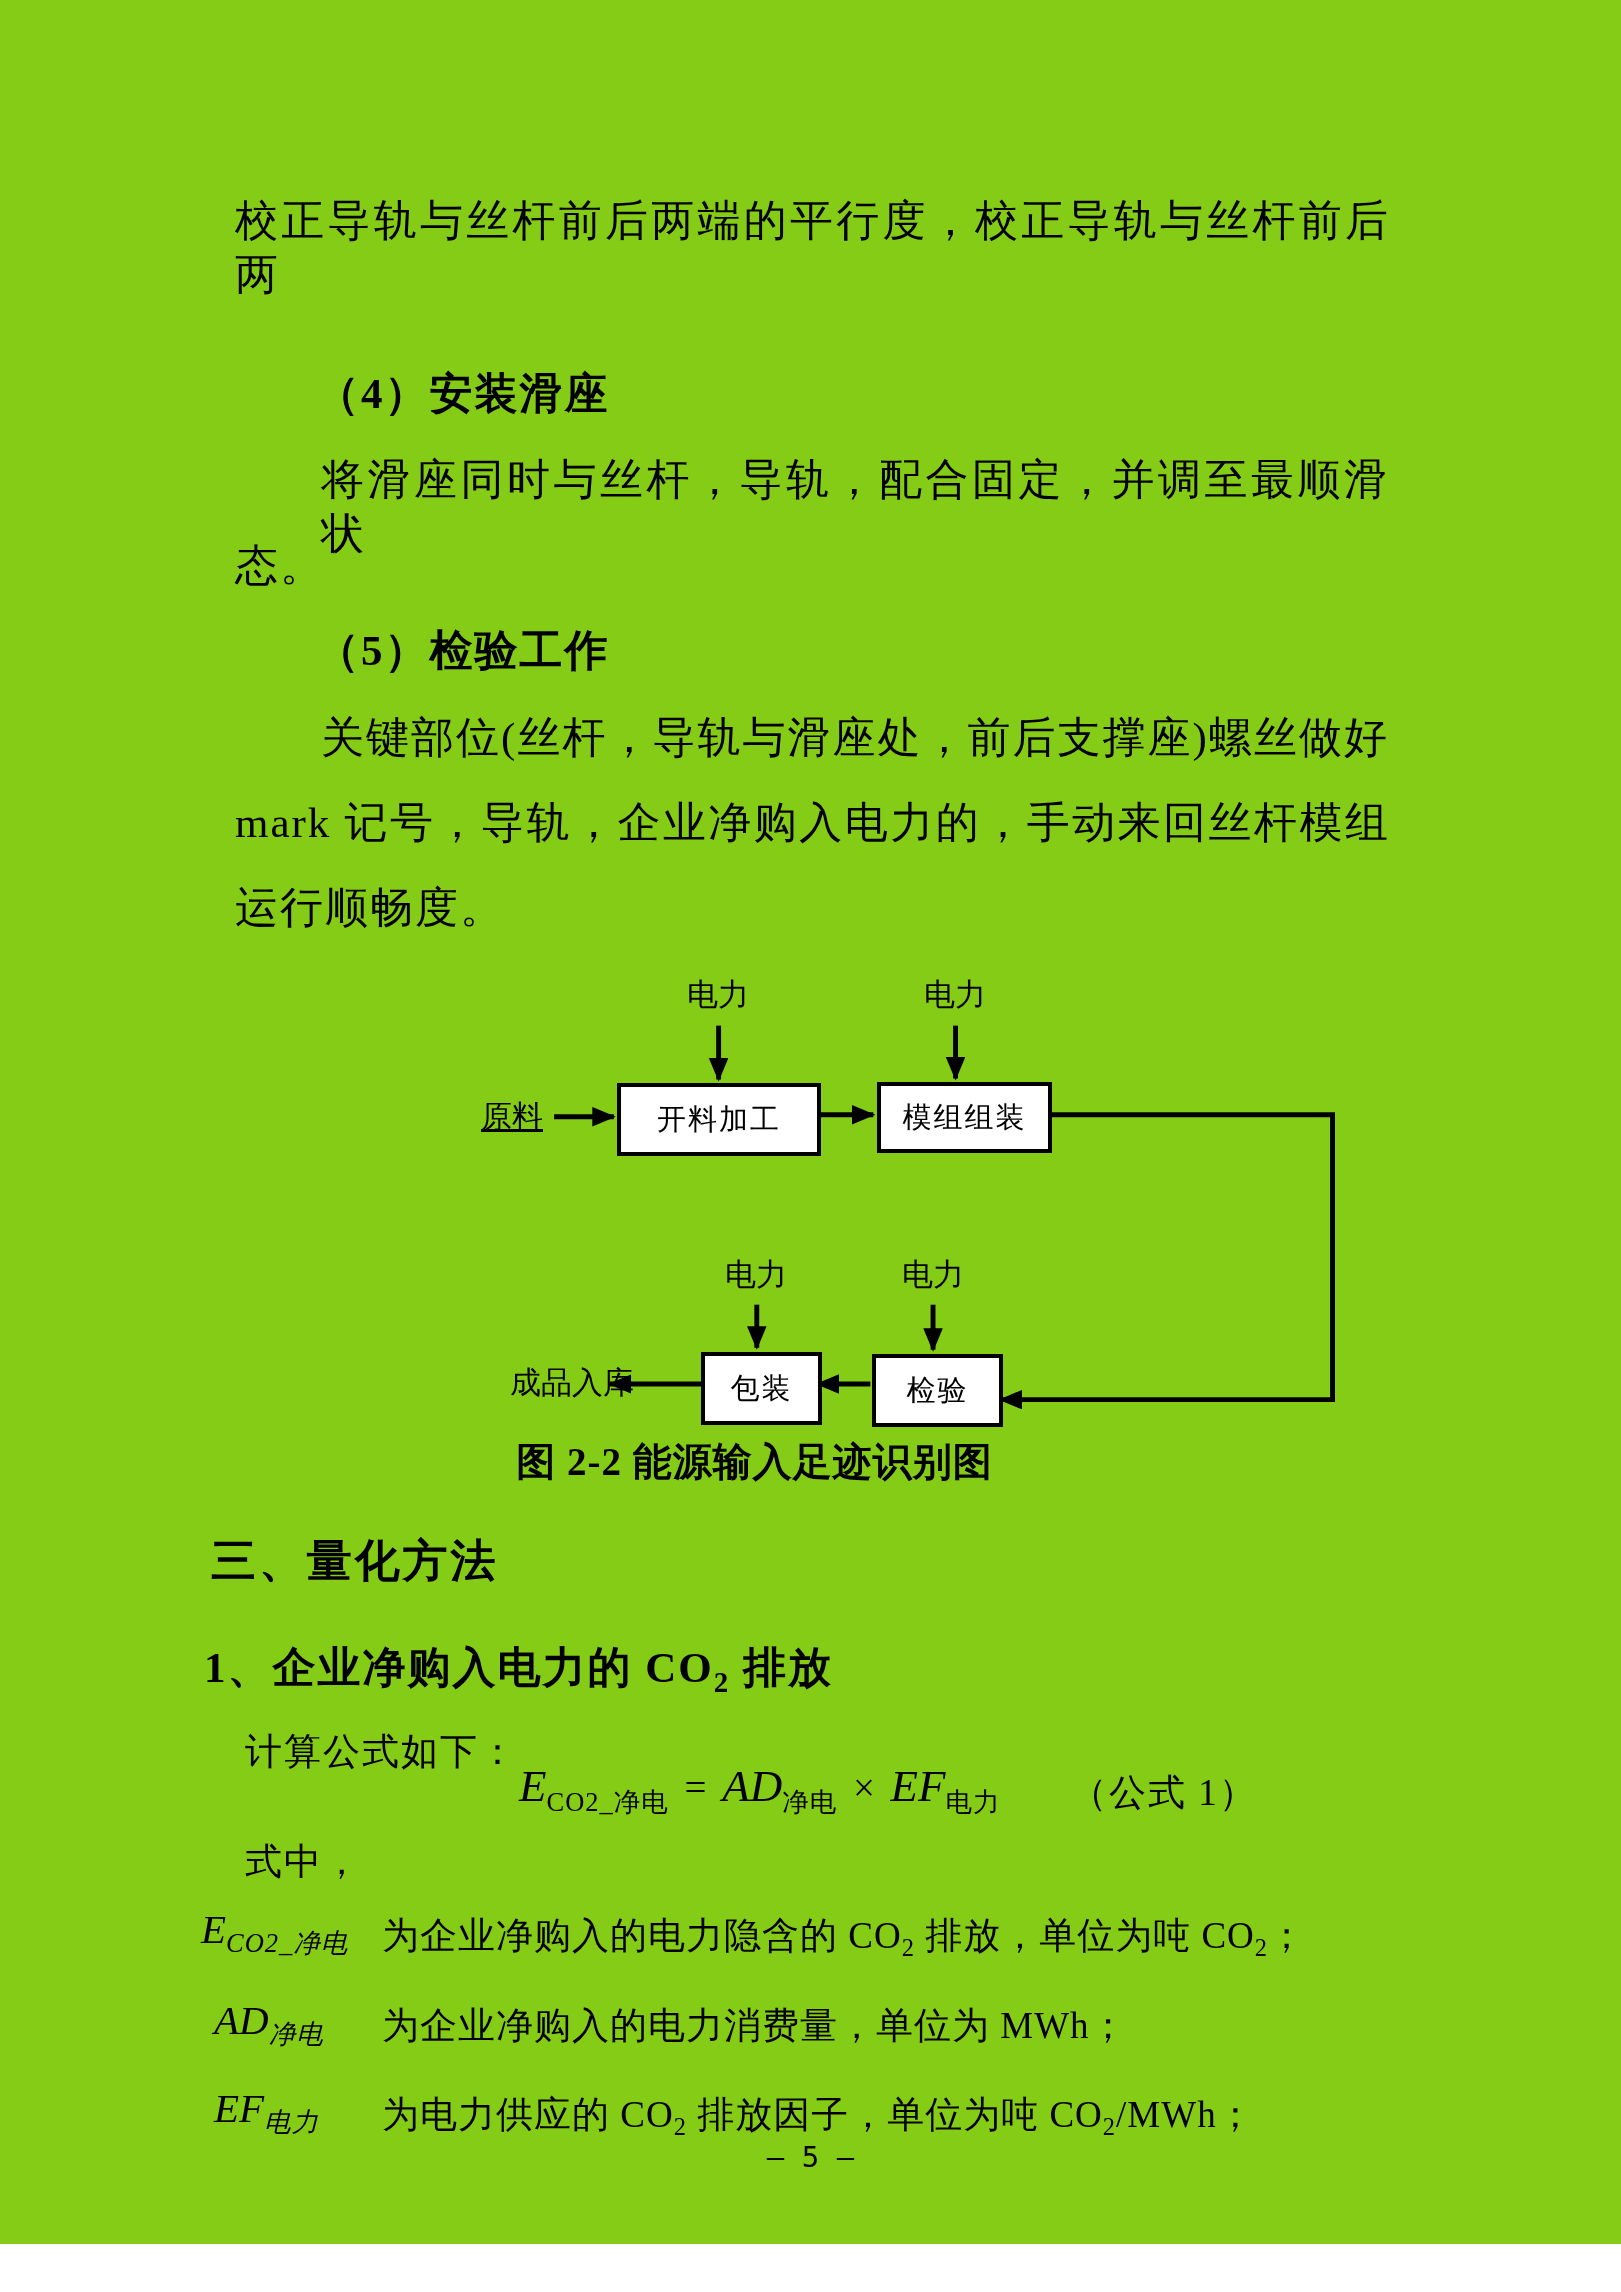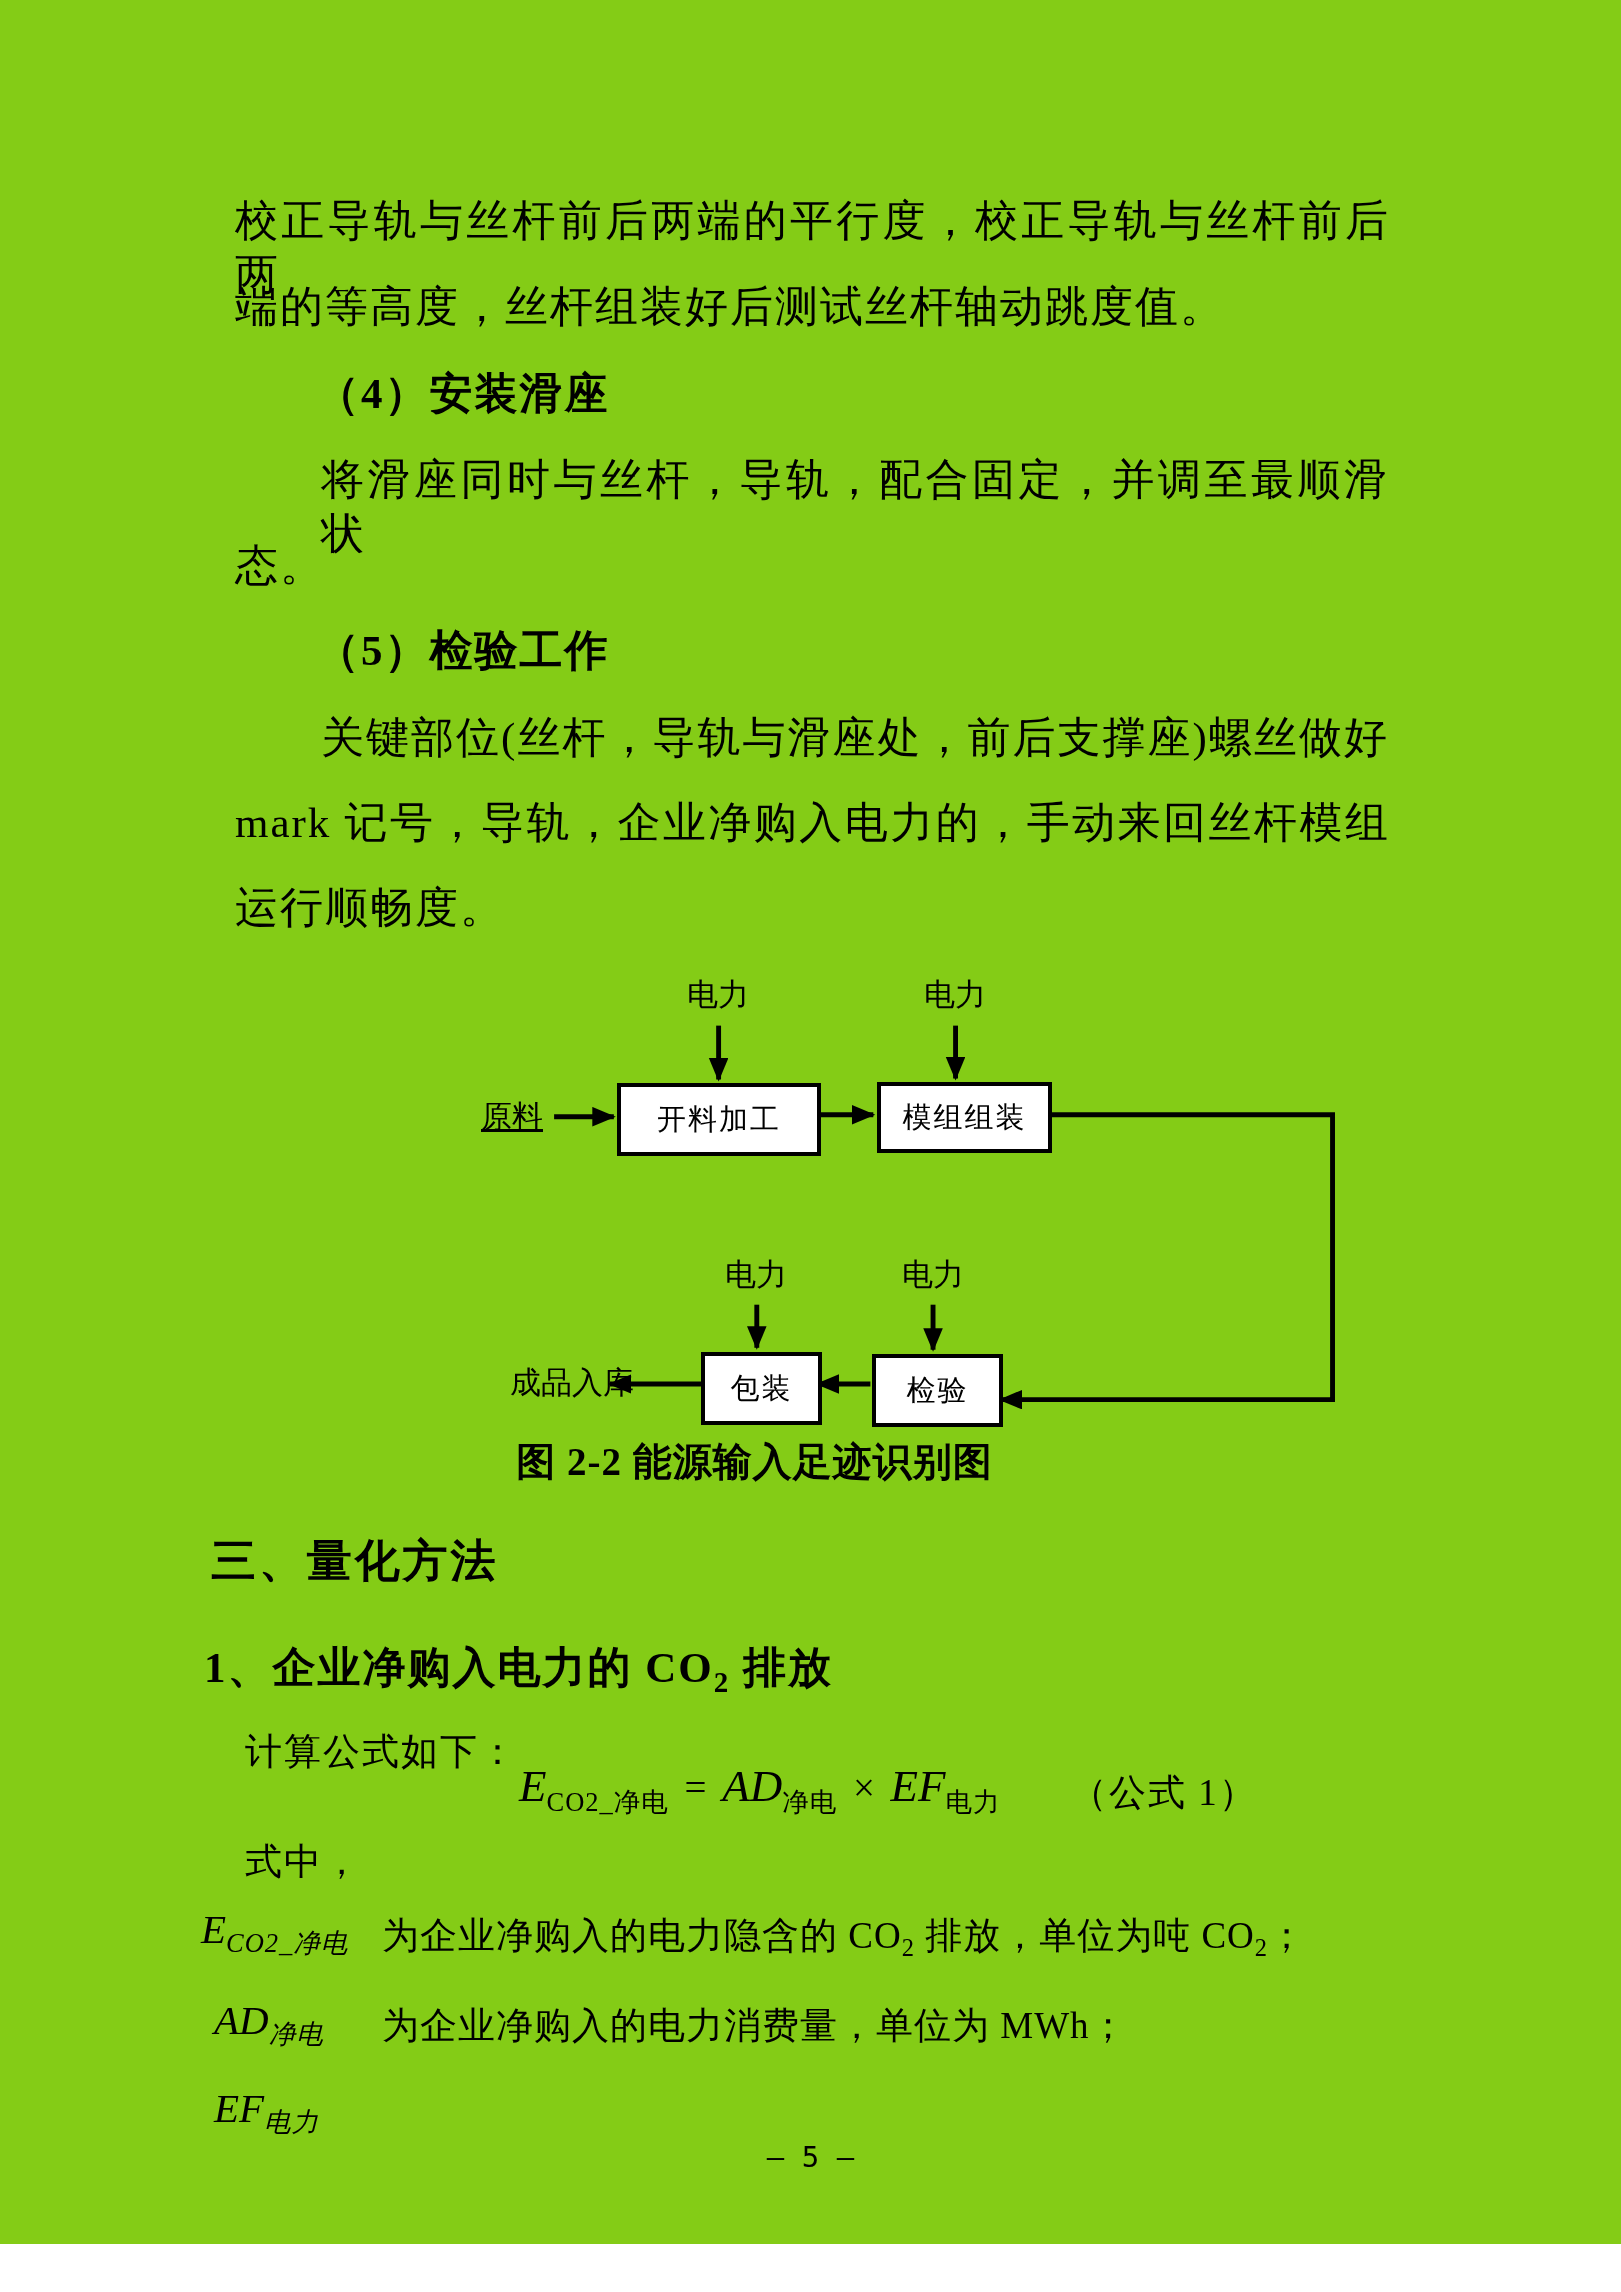--- a/index.html
+++ b/index.html
@@ -33,21 +33,20 @@
   .desc sub { font-size:24.5px; }
   .footer { text-align:center; font-size:29px; font-family:"DejaVu Sans Mono","Liberation Mono",monospace; }
   svg .flowline { stroke:#000; stroke-width:5; fill:none; }
 </style>
 </head>
 <body>
 
 <div class="page">
 
   <div class="abs body-line jst" style="left:235px; top:194px; width:1155px;">校正导轨与丝杆前后两端的平行度，校正导轨与丝杆前后两</div>
-  <div class="abs body-line" style="left:235px; top:280px;">端的等高度，丝杆组装好后测试丝杆轴动跳度值。</div>
   <div class="abs body-line bold" style="left:316px; top:367px;">（4）安装滑座</div>
   <div class="abs body-line jst" style="left:321px; top:453px; width:1068px;">将滑座同时与丝杆，导轨，配合固定，并调至最顺滑状</div>
   <div class="abs body-line" style="left:235px; top:539px;">态。</div>
   <div class="abs body-line bold" style="left:316px; top:624px;">（5）检验工作</div>
   <div class="abs body-line jst" style="left:321px; top:711px; width:1068px;">关键部位(丝杆，导轨与滑座处，前后支撑座)螺丝做好</div>
   <div class="abs body-line jst" style="left:235px; top:796px; width:1155px;">mark 记号，导轨，企业净购入电力的，手动来回丝杆模组</div>
   <div class="abs body-line" style="left:235px; top:881px;">运行顺畅度。</div>
 
   <svg class="abs" style="left:431px; top:961px;" width="961" height="470" viewBox="0 0 980 480">
     <defs>
@@ -115,17 +114,20 @@
   <div class="abs sym fvar" style="left:214px; top:1996px;">
     <span>AD</span><sub>净电</sub>
   </div>
   <div class="abs desc" style="left:382px; top:2001px;">
     <span>为企业净购入的电力消费量，单位为 MWh；</span>
   </div>
 
   <div class="abs sym fvar" style="left:214px; top:2084px;">
     <span>EF</span><sub>电力</sub>
   </div>
+  <div class="abs desc" style="left:382px; top:2090px;">
+    <span>为电力供应的 CO</span><sub>2</sub><span> 排放因子，单位为吨 CO</span><sub>2</sub><span>/MWh；</span>
+  </div>
 
   <div class="abs footer" style="left:0px; top:2140px; width:1621px;">— 5 —</div>
 
 </div>
 
 
 </body></html>

